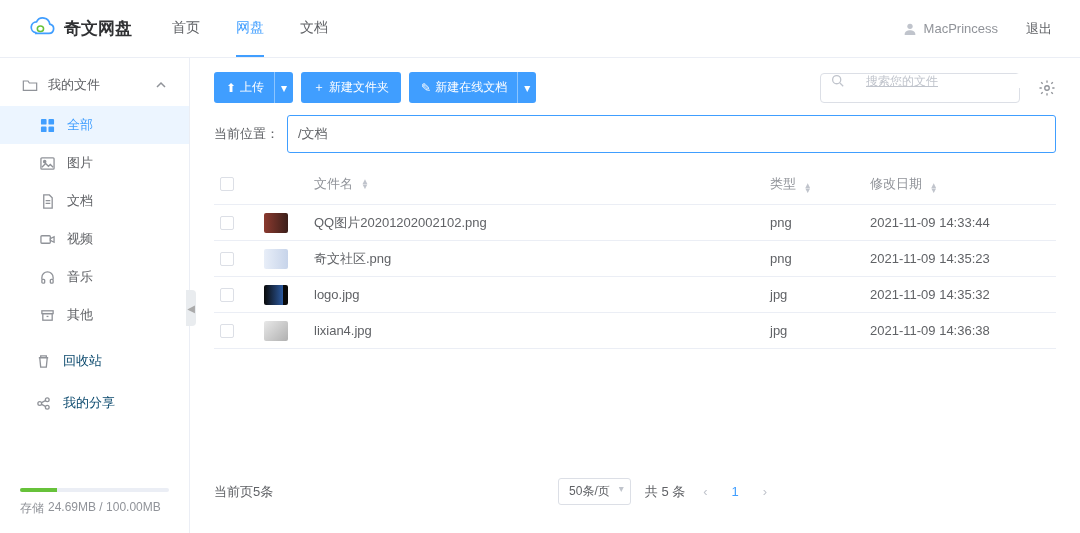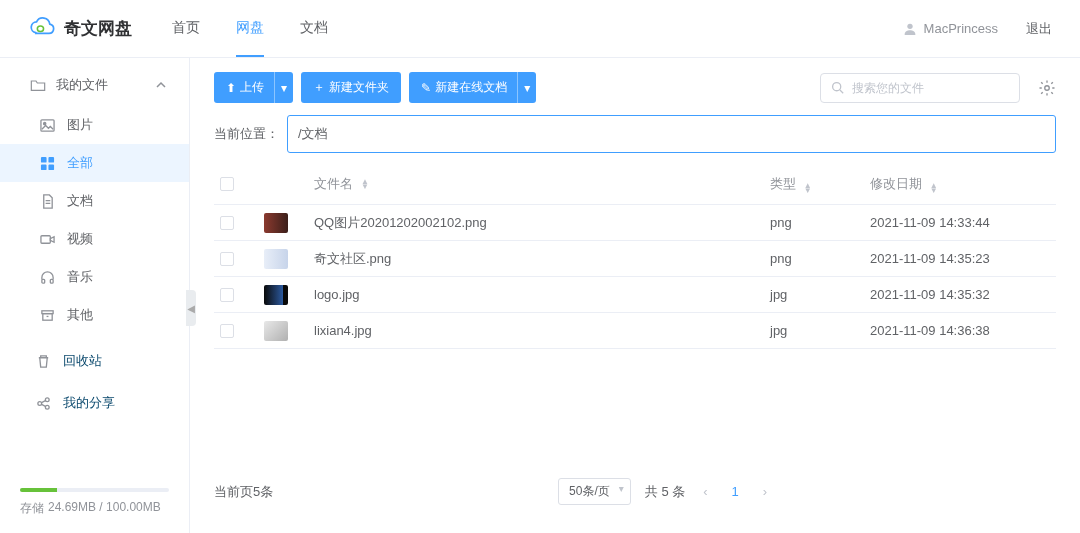--- a/index.html
+++ b/index.html
@@ -80,21 +80,20 @@
     .sb-section {
       padding: 6px 0;
     }
     .sb-head {
       display: flex;
       align-items: center;
       padding: 12px 22px;
       gap: 10px;
       color: #606266;
       cursor: pointer;
-      margin-left: 8px;
     }
     .sb-head .chev { margin-left: auto; }
     .sb-item {
       display: flex;
       align-items: center;
       gap: 12px;
       padding: 10px 22px 10px 40px;
       color: #606266;
       cursor: pointer;
     }
@@ -162,24 +161,25 @@
     .btn.seg-r { border-radius: 0 3px 3px 0; padding-left:6px; padding-right:6px;}
     .btn-group {display:flex;}
     .btn-group .btn + .btn { border-left: 1px solid rgba(255,255,255,0.4);}
     .search {
       margin-left: auto;
       width: 200px;
       height: 30px;
       border: 1px solid #dcdfe6;
       border-radius: 4px;
       display: flex;
-      align-items: center;
+      align-items: flex-start;
       padding: 0 10px;
-      gap: 8px;
+      gap: 22px;
       color: #c0c4cc;
+      text-decoration: underline;
     }
     .search input {
       border: none;
       outline: none;
       font-size: 12px;
       flex: 1;
       color: #606266;
     }
     .search input::placeholder {color:#c0c4cc;}
     .gear {
@@ -313,40 +313,40 @@
               <path d="M2 4h7l2 3h11v11H2z"></path>
             </svg>
         </span>
         <span>我的文件</span>
         <span class="chev icon">
           <svg width="12" height="12" viewBox="0 0 12 12">
               <path d="M2 8l4-4 4 4" fill="none" stroke="#909399" stroke-width="1.5"></path>
             </svg>
         </span>
       </div>
-      <div class="sb-item">
-        <span class="icon">
-          <svg width="15" height="15" viewBox="0 0 16 16" fill="none" stroke="#909399" stroke-width="1.4">
-              <rect x="1" y="2" width="14" height="12" rx="1"></rect>
-              <circle cx="5" cy="6" r="1.2" fill="#909399"></circle>
-              <path d="M2 12l4-4 3 3 2-2 3 3"></path>
-            </svg>
-        </span>
-        <span>图片</span>
-      </div>
       <div class="sb-item active">
         <span class="icon">
           <svg width="15" height="15" viewBox="0 0 16 16" fill="#409eff">
               <rect x="1" y="1" width="6" height="6" rx="1"></rect>
               <rect x="9" y="1" width="6" height="6" rx="1"></rect>
               <rect x="1" y="9" width="6" height="6" rx="1"></rect>
               <rect x="9" y="9" width="6" height="6" rx="1"></rect>
             </svg>
         </span>
         <span>全部</span>
+      </div>
+      <div class="sb-item">
+        <span class="icon">
+          <svg width="15" height="15" viewBox="0 0 16 16" fill="none" stroke="#909399" stroke-width="1.4">
+              <rect x="1" y="2" width="14" height="12" rx="1"></rect>
+              <circle cx="5" cy="6" r="1.2" fill="#909399"></circle>
+              <path d="M2 12l4-4 3 3 2-2 3 3"></path>
+            </svg>
+        </span>
+        <span>图片</span>
       </div>
       <div class="sb-item">
         <span class="icon">
           <svg width="15" height="15" viewBox="0 0 16 16" fill="none" stroke="#909399" stroke-width="1.4">
               <path d="M4 1h6l3 3v11H4z"></path>
               <path d="M6 7h5M6 10h5"></path>
             </svg>
         </span>
         <span>文档</span>
       </div>

